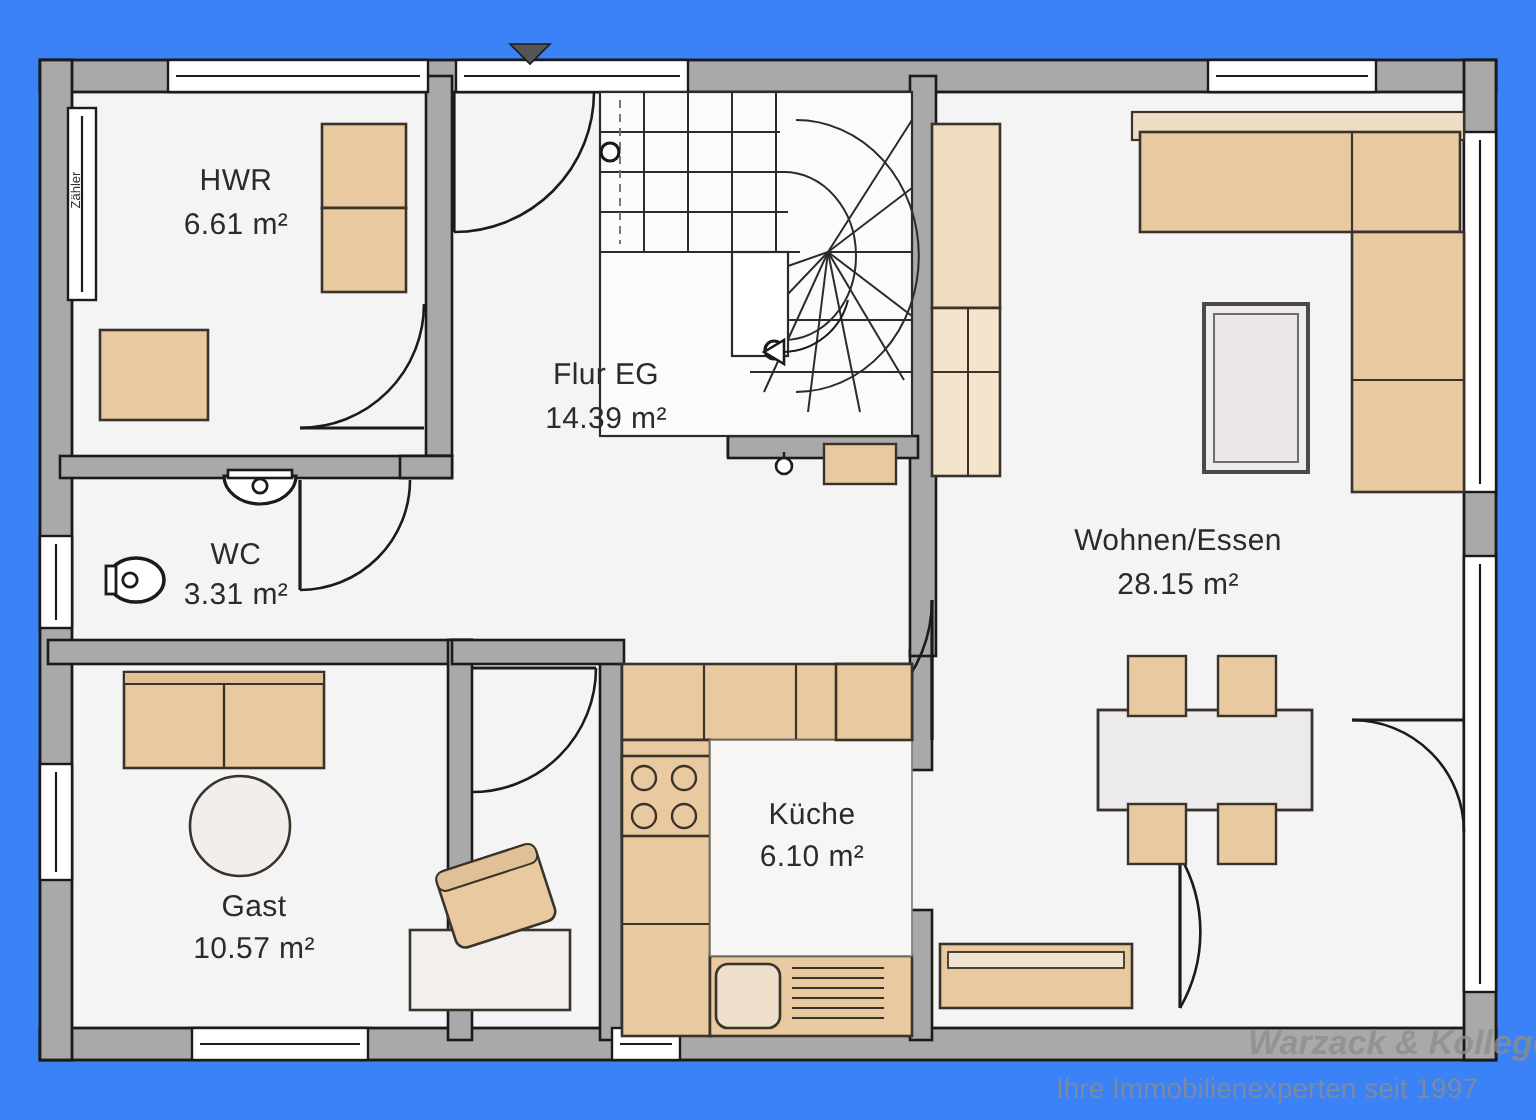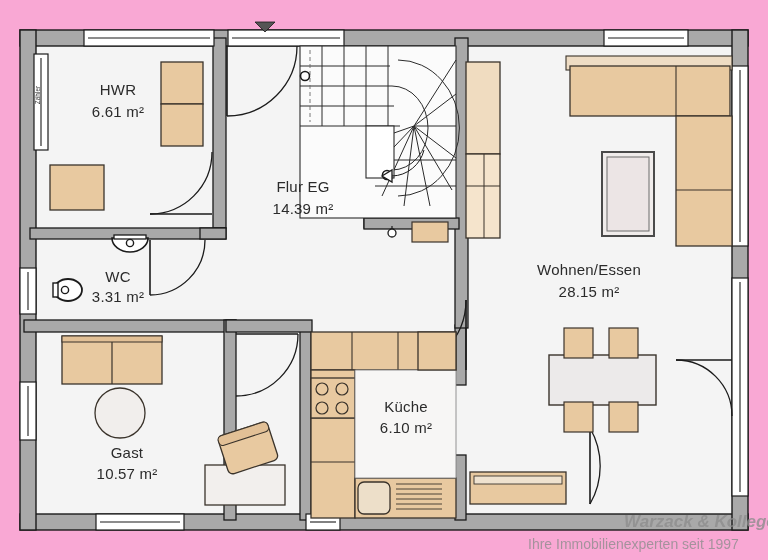--- a/index.html
+++ b/index.html
@@ -5,21 +5,21 @@
   html, body {
     margin: 0;
     padding: 0;
     background: #ffffff;
     font-family: "Liberation Sans", sans-serif;
   }
   #plan-root {
     position: relative;
     width: 768px;
     height: 560px;
-    background: #f9a8d4;
+    background: #3b82f6;
     overflow: hidden;
   }
   #plan-svg { display: block; }
   .room-label {
     font-family: "Liberation Sans", sans-serif;
     font-size: 15px;
     fill: #2b2b2b;
     text-anchor: middle;
     letter-spacing: 0.2px;
   }

